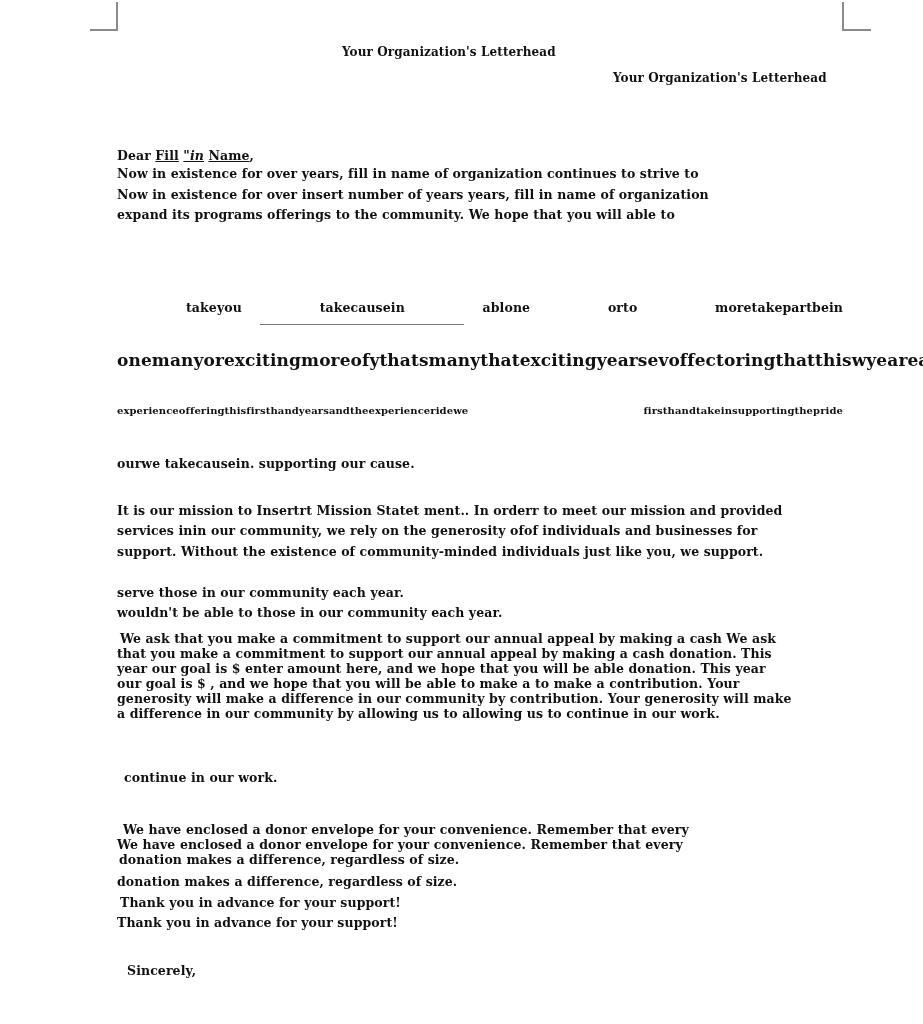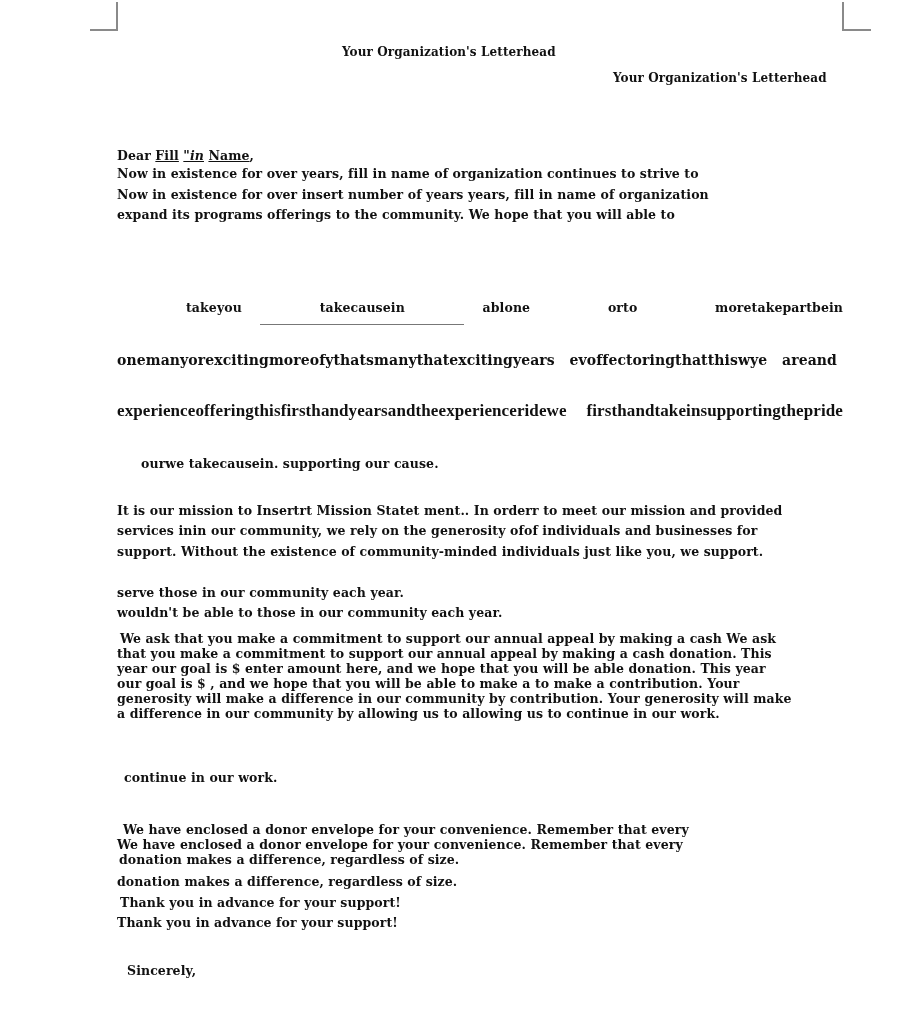--- a/index.html
+++ b/index.html
@@ -44,32 +44,32 @@
 
   <div class="line spread" style="left:170px; top:300px; width:657px;gap:18px;">
     <span>takeyou</span>
     <span>takecausein</span>
     <span>ablone</span>
     <span>orto</span>
     <span>moretakepartbein</span>
   </div>
   <div class="rule" style="left:244px; top:324px; width:204px;"></div>
 
-  <div class="line spread" style="left:101px; top:352px; width:720px; font-size:14px;">
+  <div class="line spread" style="left:101px; top:352px; width:720px; font-size:17px;">
     <span>onemanyorexcitingmoreofythatsmanythatexcitingyears</span>
     <span>evoffectoringthatthiswye</span>
     <span>areand</span>
   </div>
 
-  <div class="line spread" style="left:101px; top:403px; width:726px; font-size:17px;font-family:Liberation Serif, serif;">
+  <div class="line spread" style="left:101px; top:403px; width:726px; font-size:10px;">
     <span>experienceofferingthisfirsthandyearsandtheexperienceridewe</span>
     <span>firsthandtakeinsupportingthepride</span>
   </div>
 
-  <div class="line" style="left:101px; top:456px;margin-left:24px;">ourwe takecausein. supporting our cause.</div>
+  <div class="line" style="left:101px; top:456px;">ourwe takecausein. supporting our cause.</div>
 
   <div class="line" style="left:101px; top:503px;">It is our mission to Insertrt Mission Statet ment.. In orderr to meet our mission and provided</div>
   <div class="line" style="left:101px; top:523px;">services inin our community, we rely on the generosity ofof individuals and businesses for</div>
   <div class="line" style="left:101px; top:544px;">support. Without the existence of community-minded individuals just like you, we support.</div>
   <div class="line" style="left:101px; top:585px;">serve those in our community each year.</div>
   <div class="line" style="left:101px; top:605px;">wouldn't be able to those in our community each year.</div>
 
   <div class="line" style="left:104px; top:632px; line-height:14px;">We ask that you make a commitment to support our annual appeal by making a cash We ask</div>
   <div class="line" style="left:101px; top:647px; line-height:14px;">that you make a commitment to support our annual appeal by making a cash donation. This</div>
   <div class="line" style="left:101px; top:662px; line-height:14px;">year our goal is $ enter amount here, and we hope that you will be able donation. This year</div>

